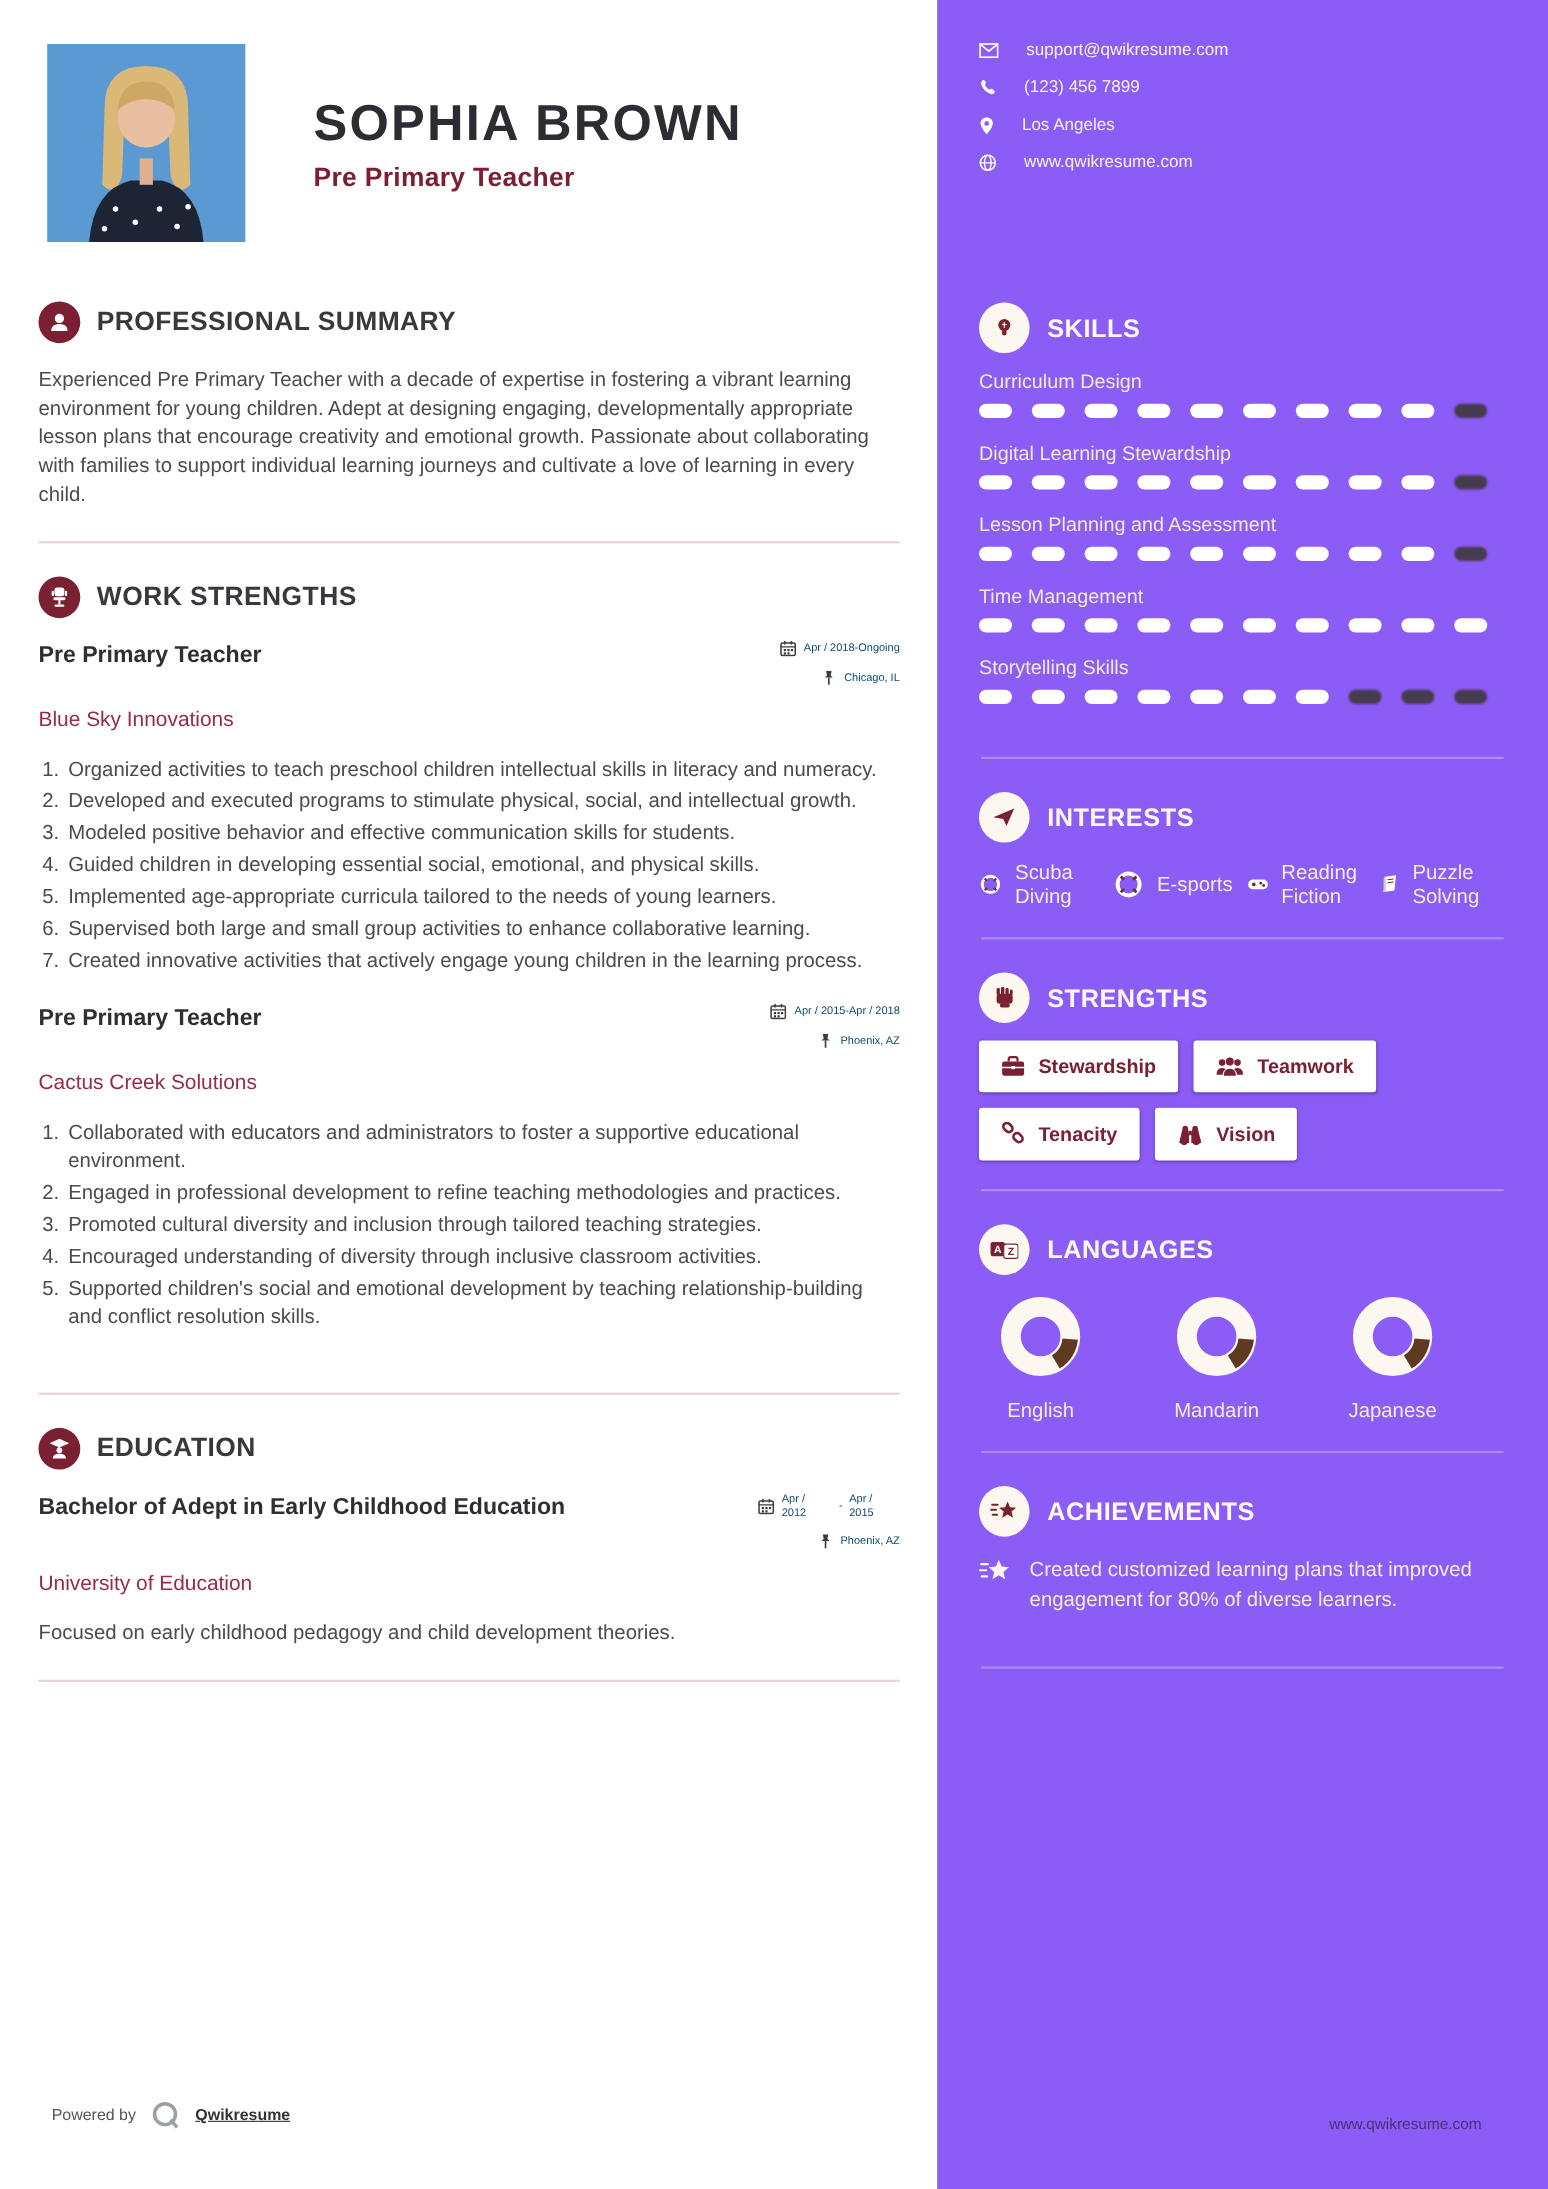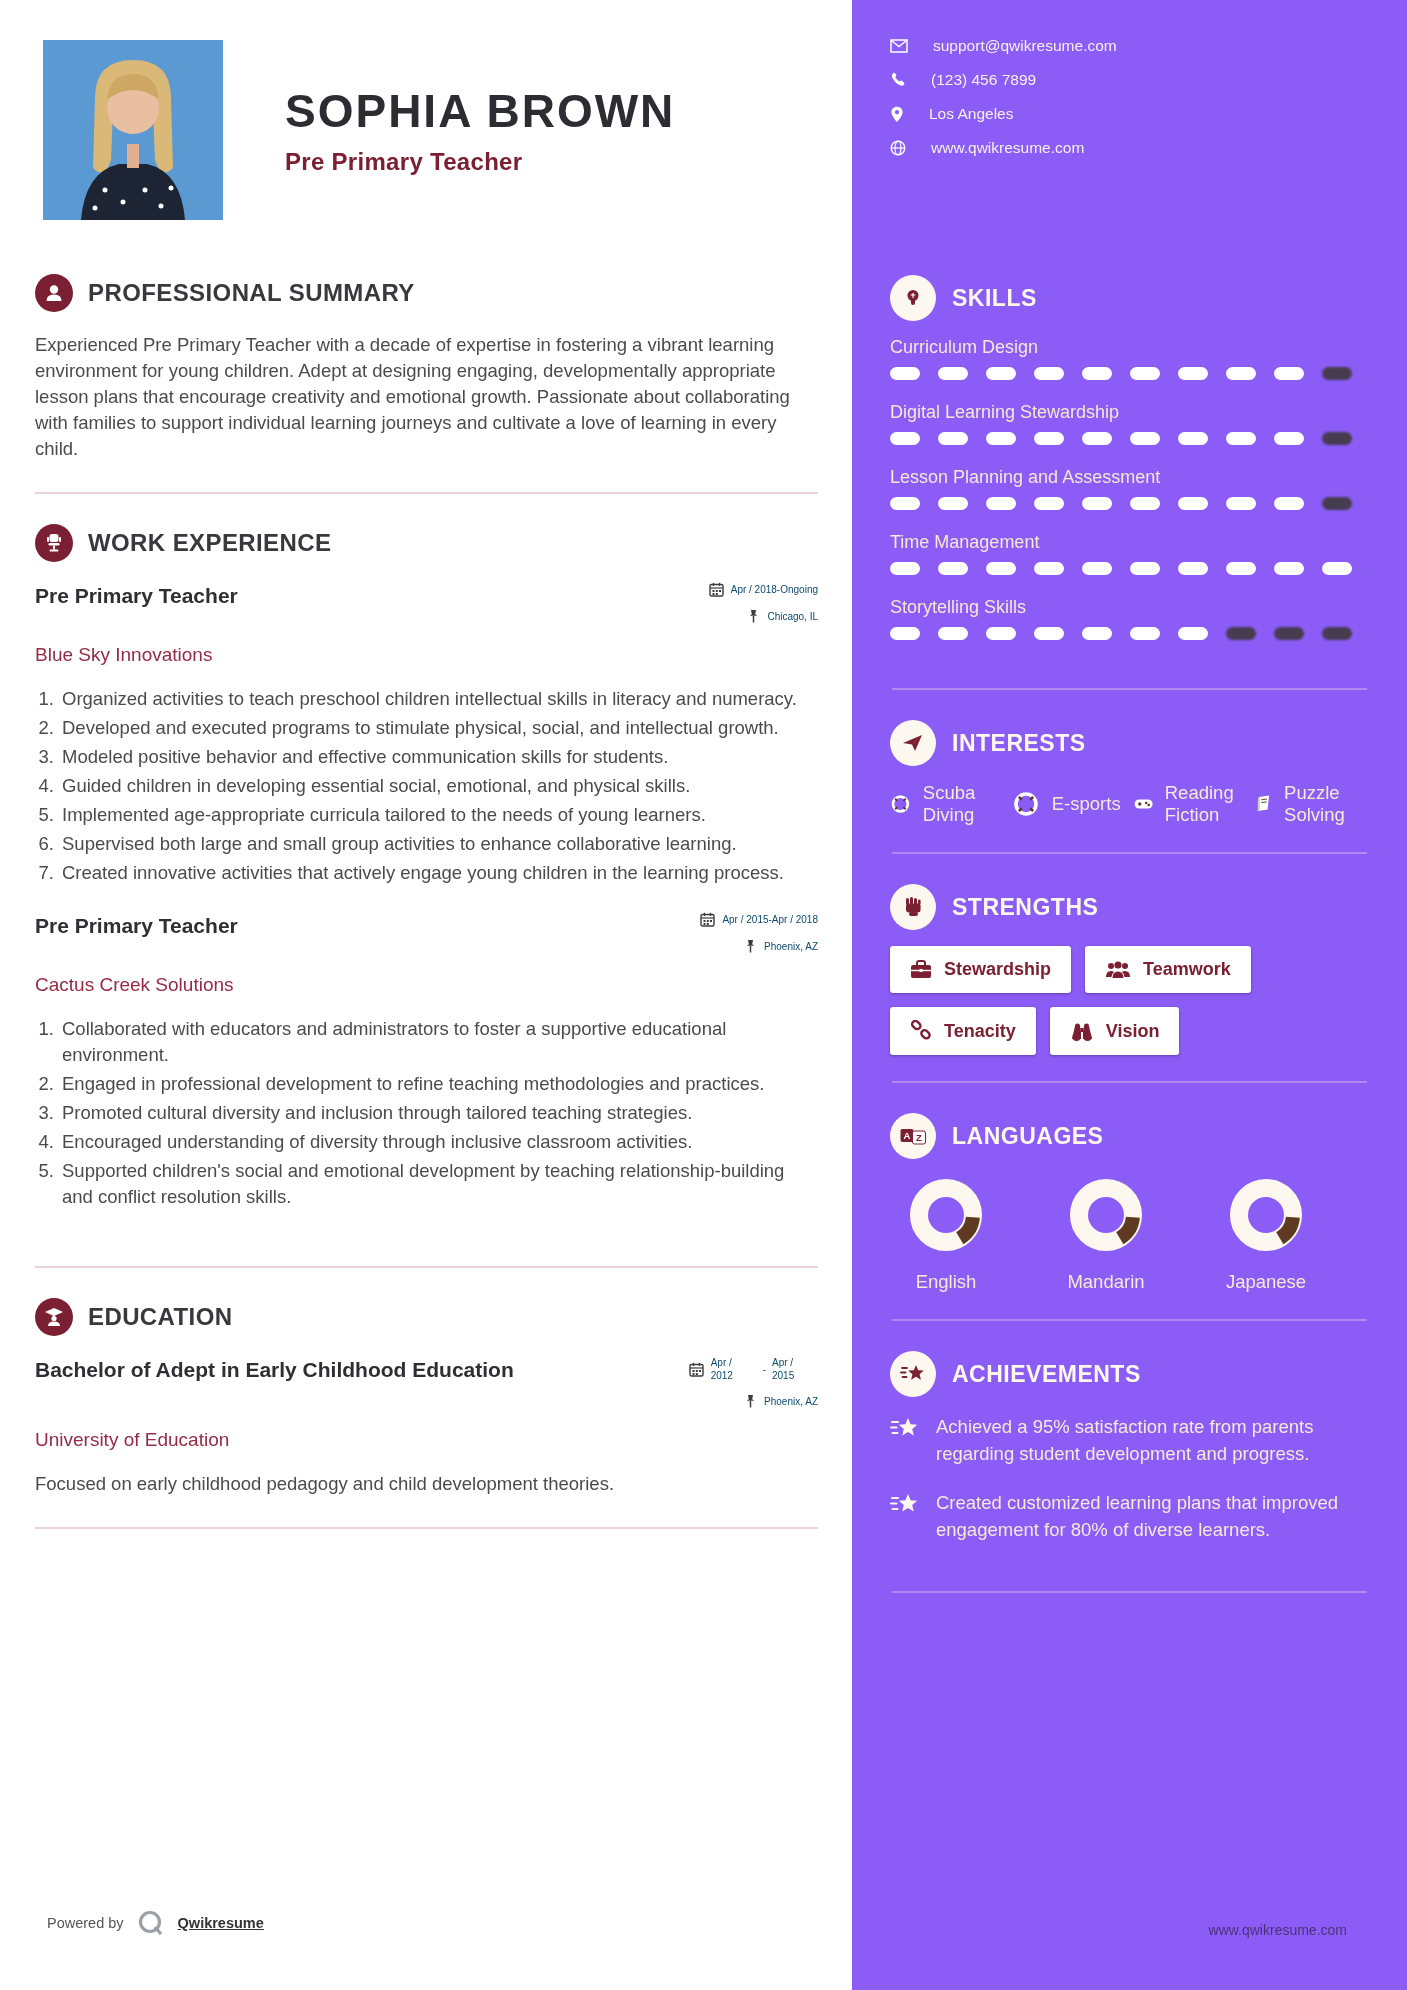--- a/index.html
+++ b/index.html
@@ -131,21 +131,21 @@
         <span class="sec-icon">
           <svg width="22" height="22" viewBox="0 0 22 22" fill="#fff">
               <rect x="6.5" y="2" width="9" height="8" rx="2.5"></rect>
               <rect x="4" y="5" width="2" height="5" rx="1"></rect>
               <rect x="16" y="5" width="2" height="5" rx="1"></rect>
               <rect x="5.5" y="11" width="11" height="2.6" rx="1.3"></rect>
               <rect x="10" y="13.5" width="2" height="4"></rect>
               <rect x="6.5" y="17.5" width="9" height="2" rx="1"></rect>
             </svg>
         </span>
-        <h2>WORK EXPERIENCE</h2>
+        <h2>WORK STRENGTHS</h2>
       </div>
 
       <div class="job">
         <div class="job-row">
           <h3 class="job-title">Pre Primary Teacher</h3>
           <div class="meta">
             <div class="meta-line">
               <svg width="15" height="15" viewBox="0 0 15 15">
                   <rect x="1" y="2.5" width="13" height="11.5" rx="1.5" fill="none" stroke="#3c3c3c" stroke-width="1.4"></rect>
                   <line x1="4.5" y1="0.8" x2="4.5" y2="4" stroke="#3c3c3c" stroke-width="1.4"></line>
@@ -574,31 +574,20 @@
       </div>
       <div class="ach-item">
         <svg width="30" height="28" viewBox="0 0 30 28">
             <path d="M18 3 L20.6 9.2 L27.2 9.7 L22.2 14 L23.8 20.6 L18 17 L12.2 20.6 L13.8 14 L8.8 9.7 L15.4 9.2 Z" fill="#fdf8ef"></path>
             <g stroke="#fdf8ef" stroke-width="2" stroke-linecap="round">
               <line x1="2" y1="7" x2="8" y2="7"></line>
               <line x1="1" y1="12.5" x2="6.5" y2="12.5"></line>
               <line x1="2.5" y1="18" x2="7.5" y2="18"></line>
             </g>
           </svg>
-        <p>Achieved a 95% satisfaction rate from parents regarding student development and progress.</p>
-      </div>
-      <div class="ach-item">
-        <svg width="30" height="28" viewBox="0 0 30 28">
-            <path d="M18 3 L20.6 9.2 L27.2 9.7 L22.2 14 L23.8 20.6 L18 17 L12.2 20.6 L13.8 14 L8.8 9.7 L15.4 9.2 Z" fill="#fdf8ef"></path>
-            <g stroke="#fdf8ef" stroke-width="2" stroke-linecap="round">
-              <line x1="2" y1="7" x2="8" y2="7"></line>
-              <line x1="1" y1="12.5" x2="6.5" y2="12.5"></line>
-              <line x1="2.5" y1="18" x2="7.5" y2="18"></line>
-            </g>
-          </svg>
         <p>Created customized learning plans that improved engagement for 80% of diverse learners.</p>
       </div>
     </section>
 
     <hr class="side-divider">
 
     <div class="watermark">www.qwikresume.com</div>
   </aside>
 </div>
 

